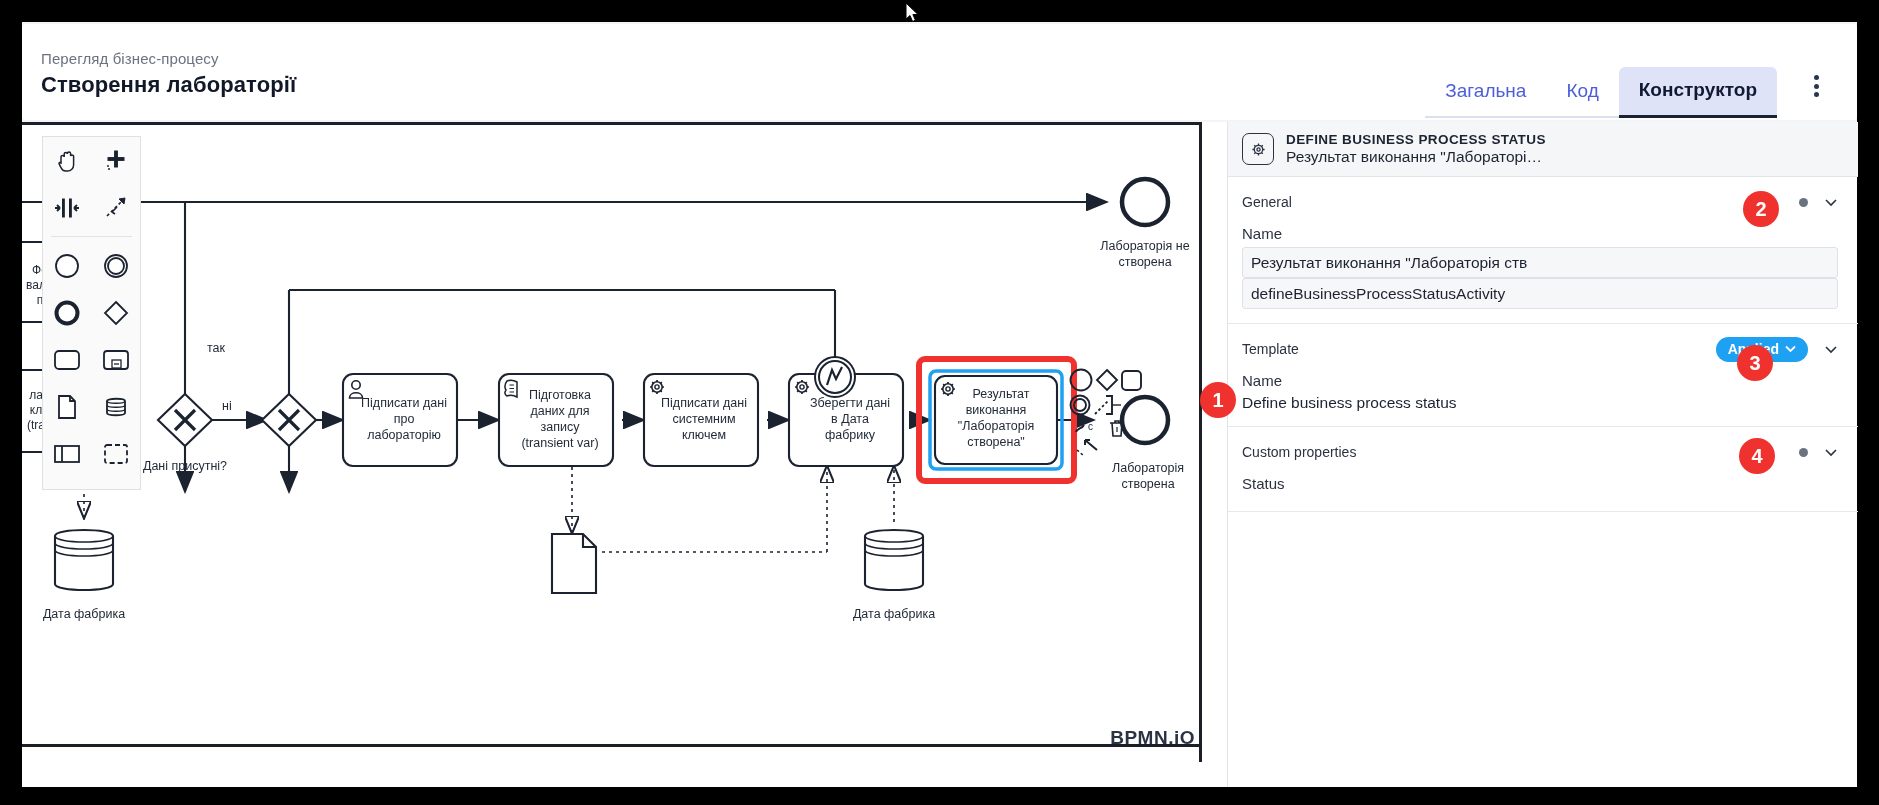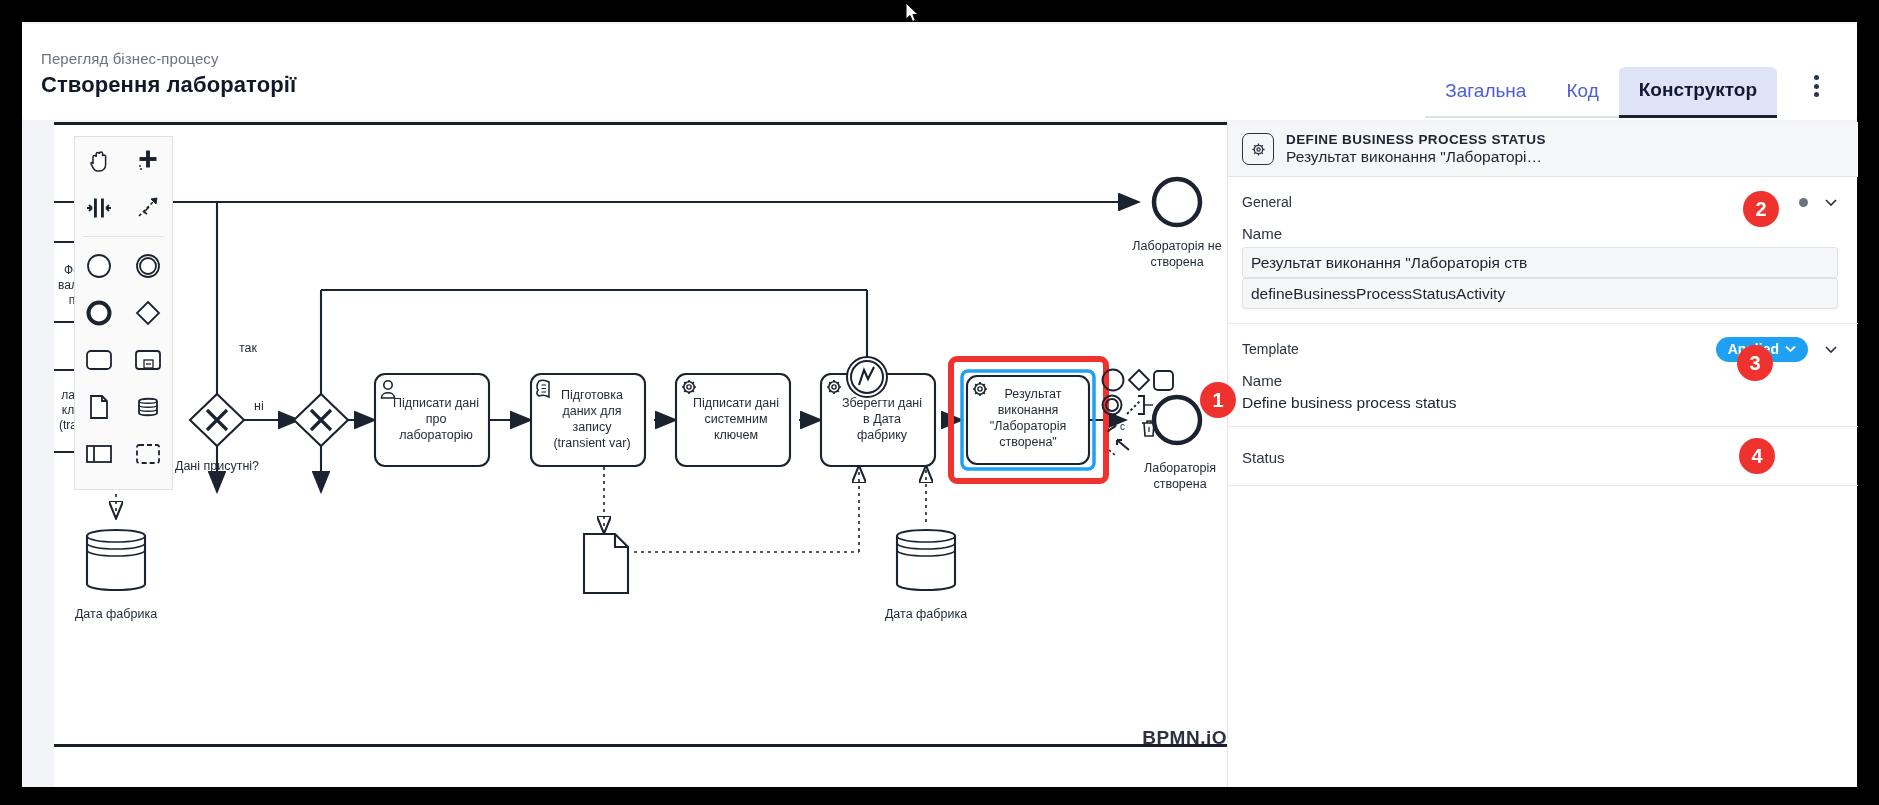--- a/index.html
+++ b/index.html
@@ -69,21 +69,20 @@
     display:flex; flex-direction:column; align-items:center; justify-content:space-between;
     padding:3px 0;
   }
   .kebab i { display:block; width:5px; height:5px; border-radius:50%; background:#2a3550; }
 
   
   .canvas-wrap {
     position:absolute; left:0px; top:100px; width:1205px; height:665px;
     background:#ffffff;
     overflow:hidden;
-    margin-left:32px;
   }
   .canvas-border-top { position:absolute; left:0; top:0; width:1180px; height:3px; background:#1b1f28; }
   .canvas-border-right { position:absolute; left:1177px; top:0; width:3px; height:640px; background:#1b1f28; }
   .canvas-border-bottom { position:absolute; left:0; top:622px; width:1180px; height:3px; background:#1b1f28; }
 
   .bpmn-io {
     position:absolute; right:32px; bottom:38px;
     font-size:19px; font-weight:bold; color:#2b3242; letter-spacing:0.5px;
   }
 
@@ -540,20 +539,29 @@
               <svg class="chev" viewBox="0 0 14 14">
                 <path d="M2,5 L7,10 L12,5" fill="none" stroke="#2b3242" stroke-width="1.6"></path>
               </svg>
             </div>
           </div>
           <div class="field-label">Name</div>
           <div class="field-static">Define business process status</div>
         </div>
 
         <div class="section" style="border-bottom:1px solid #e6e8ee;">
+          <div class="section-row">
+            <div class="section-title">Custom properties</div>
+            <div class="section-right">
+              <span class="dot-grey"></span>
+              <svg class="chev" viewBox="0 0 14 14">
+                <path d="M2,5 L7,10 L12,5" fill="none" stroke="#2b3242" stroke-width="1.6"></path>
+              </svg>
+            </div>
+          </div>
           <div class="field-label">Status</div>
         </div>
 
       </div>
     </div>
 
   </div>
 
   <div class="badge b1">1</div>
   <div class="badge b2">2</div>

